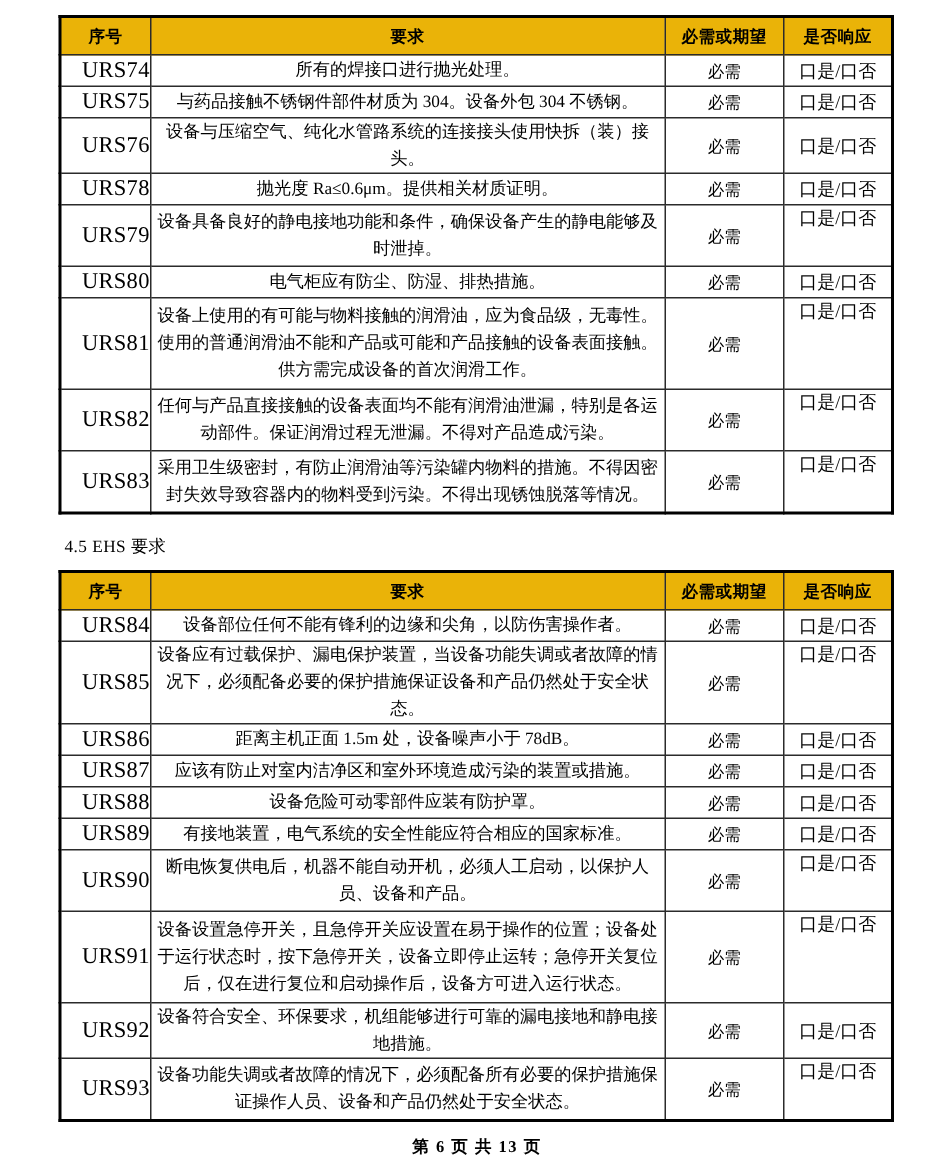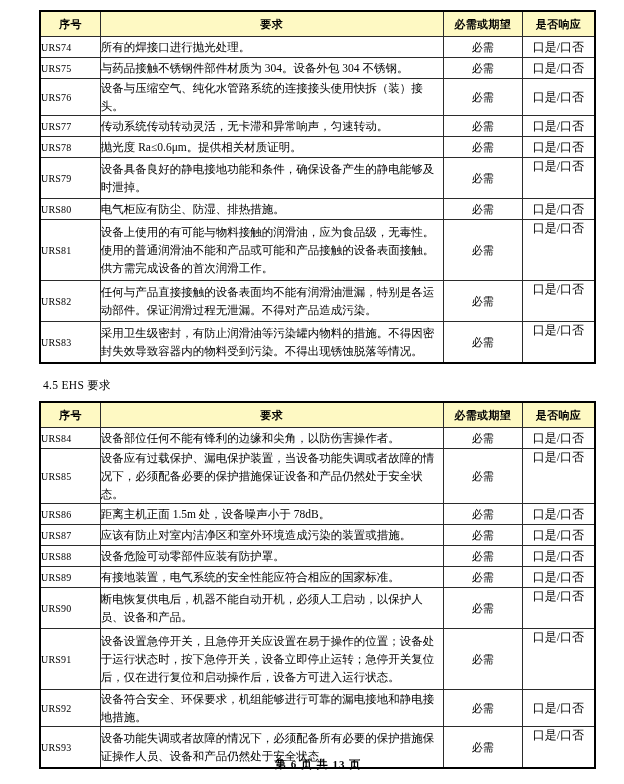--- a/index.html
+++ b/index.html
@@ -27,44 +27,44 @@
     width: 557px;
     table-layout: fixed;
     border: 2px solid #000;
   }
   table.urs td, table.urs th {
     border: 1px solid #2b2b2b;
     padding: 0;
     vertical-align: middle;
   }
   thead th {
-    background: #fef9c3;
+    background: #eab308;
     font-weight: bold;
     text-align: center;
     font-size: 11px;
     height: 24px;
     letter-spacing: 0.4px;
   }
   thead tr th { border-top: none; }
   .col-id   { width: 54px; }
   .col-req  { width: 307px; }
   .col-need { width: 71px; }
   .col-resp { width: 65px; }
 
   td.id {
-    text-align: left;
-    font-size: 10px;
+    text-align: right;
+    font-size: 15px;
     font-family: "Liberation Serif", serif;
     letter-spacing: 0.2px;
   }
   td.req {
     font-size: 11.5px;
     line-height: 18px;
     padding: 3px 6px 3px 8px;
-    text-align: left;
+    text-align: center;
   }
   td.need {
     text-align: center;
     font-size: 11px;
     margin-left: 17px;
   }
   td.resp {
     text-align: center;
     font-size: 12px;
     vertical-align: top;
@@ -128,26 +128,20 @@
           <td class="need">必需</td>
           <td class="resp">口是/口否</td>
         </tr>
         <tr class="r1">
           <td class="id">URS76</td>
           <td class="req">设备与压缩空气、纯化水管路系统的连接接头使用快拆（装）接头。</td>
           <td class="need">必需</td>
           <td class="resp">口是/口否</td>
         </tr>
         <tr class="r1">
-          <td class="id">URS77</td>
-          <td class="req">传动系统传动转动灵活，无卡滞和异常响声，匀速转动。</td>
-          <td class="need">必需</td>
-          <td class="resp">口是/口否</td>
-        </tr>
-        <tr class="r1">
           <td class="id">URS78</td>
           <td class="req">抛光度 Ra≤0.6μm。提供相关材质证明。</td>
           <td class="need">必需</td>
           <td class="resp">口是/口否</td>
         </tr>
         <tr class="r2">
           <td class="id">URS79</td>
           <td class="req">设备具备良好的静电接地功能和条件，确保设备产生的静电能够及时泄掉。</td>
           <td class="need">必需</td>
           <td class="resp">口是/口否</td>

